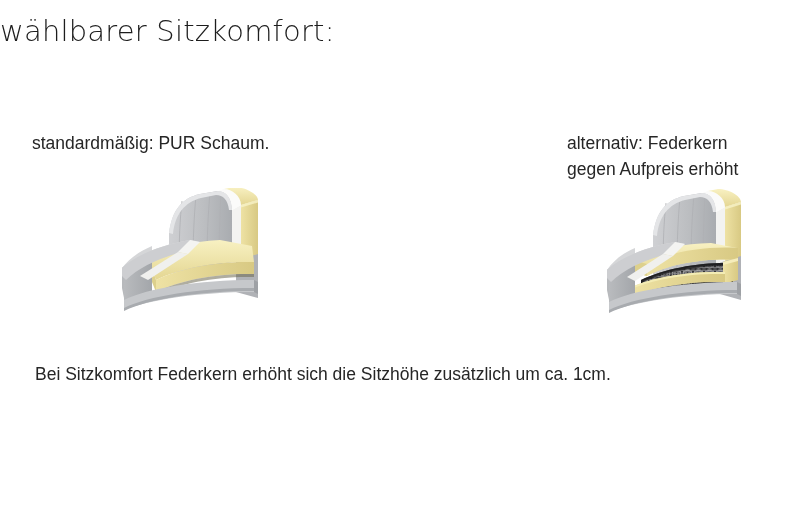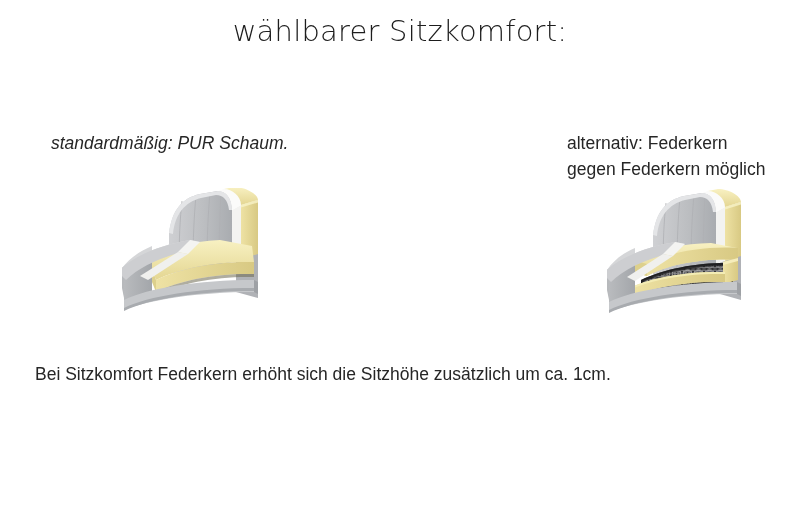--- a/index.html
+++ b/index.html
@@ -19,39 +19,39 @@
     background: #ffffff;
     overflow: hidden;
   }
 
   
   #title {
     position: absolute;
     left: 0;
     top: 14px;
     width: 800px;
-    text-align: center;
+    text-align: left;
     font-size: 29px;
     font-weight: 300;
     letter-spacing: 0.2px;
     color: #1d1d1d;
     font-family: "DejaVu Sans", sans-serif;
     white-space: nowrap;
   }
 
   .caption {
     position: absolute;
     color: #262626;
     font-size: 17.5px;
     font-weight: 400;
     line-height: 26px;
     white-space: pre-line;
     font-family: "Liberation Sans", sans-serif;
   }
-  #label-left  { left: 51px;  top: 130px; font-style: italic; }
+  #label-left  { left: 32px;  top: 130px; }
   #label-right { left: 567px; top: 130px; }
 
   #footnote {
     position: absolute;
     left: 35px;
     top: 364px;
     font-size: 17.5px;
     font-weight: 400;
     color: #262626;
     white-space: nowrap;
@@ -70,21 +70,21 @@
 </head>
 <body>
 
 <div id="page">
 
   <div id="title">wählbarer Sitzkomfort:</div>
 
   <div class="caption" id="label-left">standardmäßig: PUR Schaum.</div>
 
   <div class="caption" id="label-right">alternativ: Federkern
-gegen Federkern möglich</div>
+gegen Aufpreis erhöht</div>
 
   <div class="sofa-fig" id="fig-left">
     <svg viewBox="0 0 180 130" xmlns="http://www.w3.org/2000/svg">
       <defs>
         <linearGradient id="lUphTop" x1="0" y1="0" x2="0" y2="1">
           <stop offset="0%" stop-color="#dddee0"></stop>
           <stop offset="100%" stop-color="#c3c5c8"></stop>
         </linearGradient>
         <linearGradient id="lUphSide" x1="0" y1="0" x2="1" y2="0">
           <stop offset="0%" stop-color="#b9bbbe"></stop>

